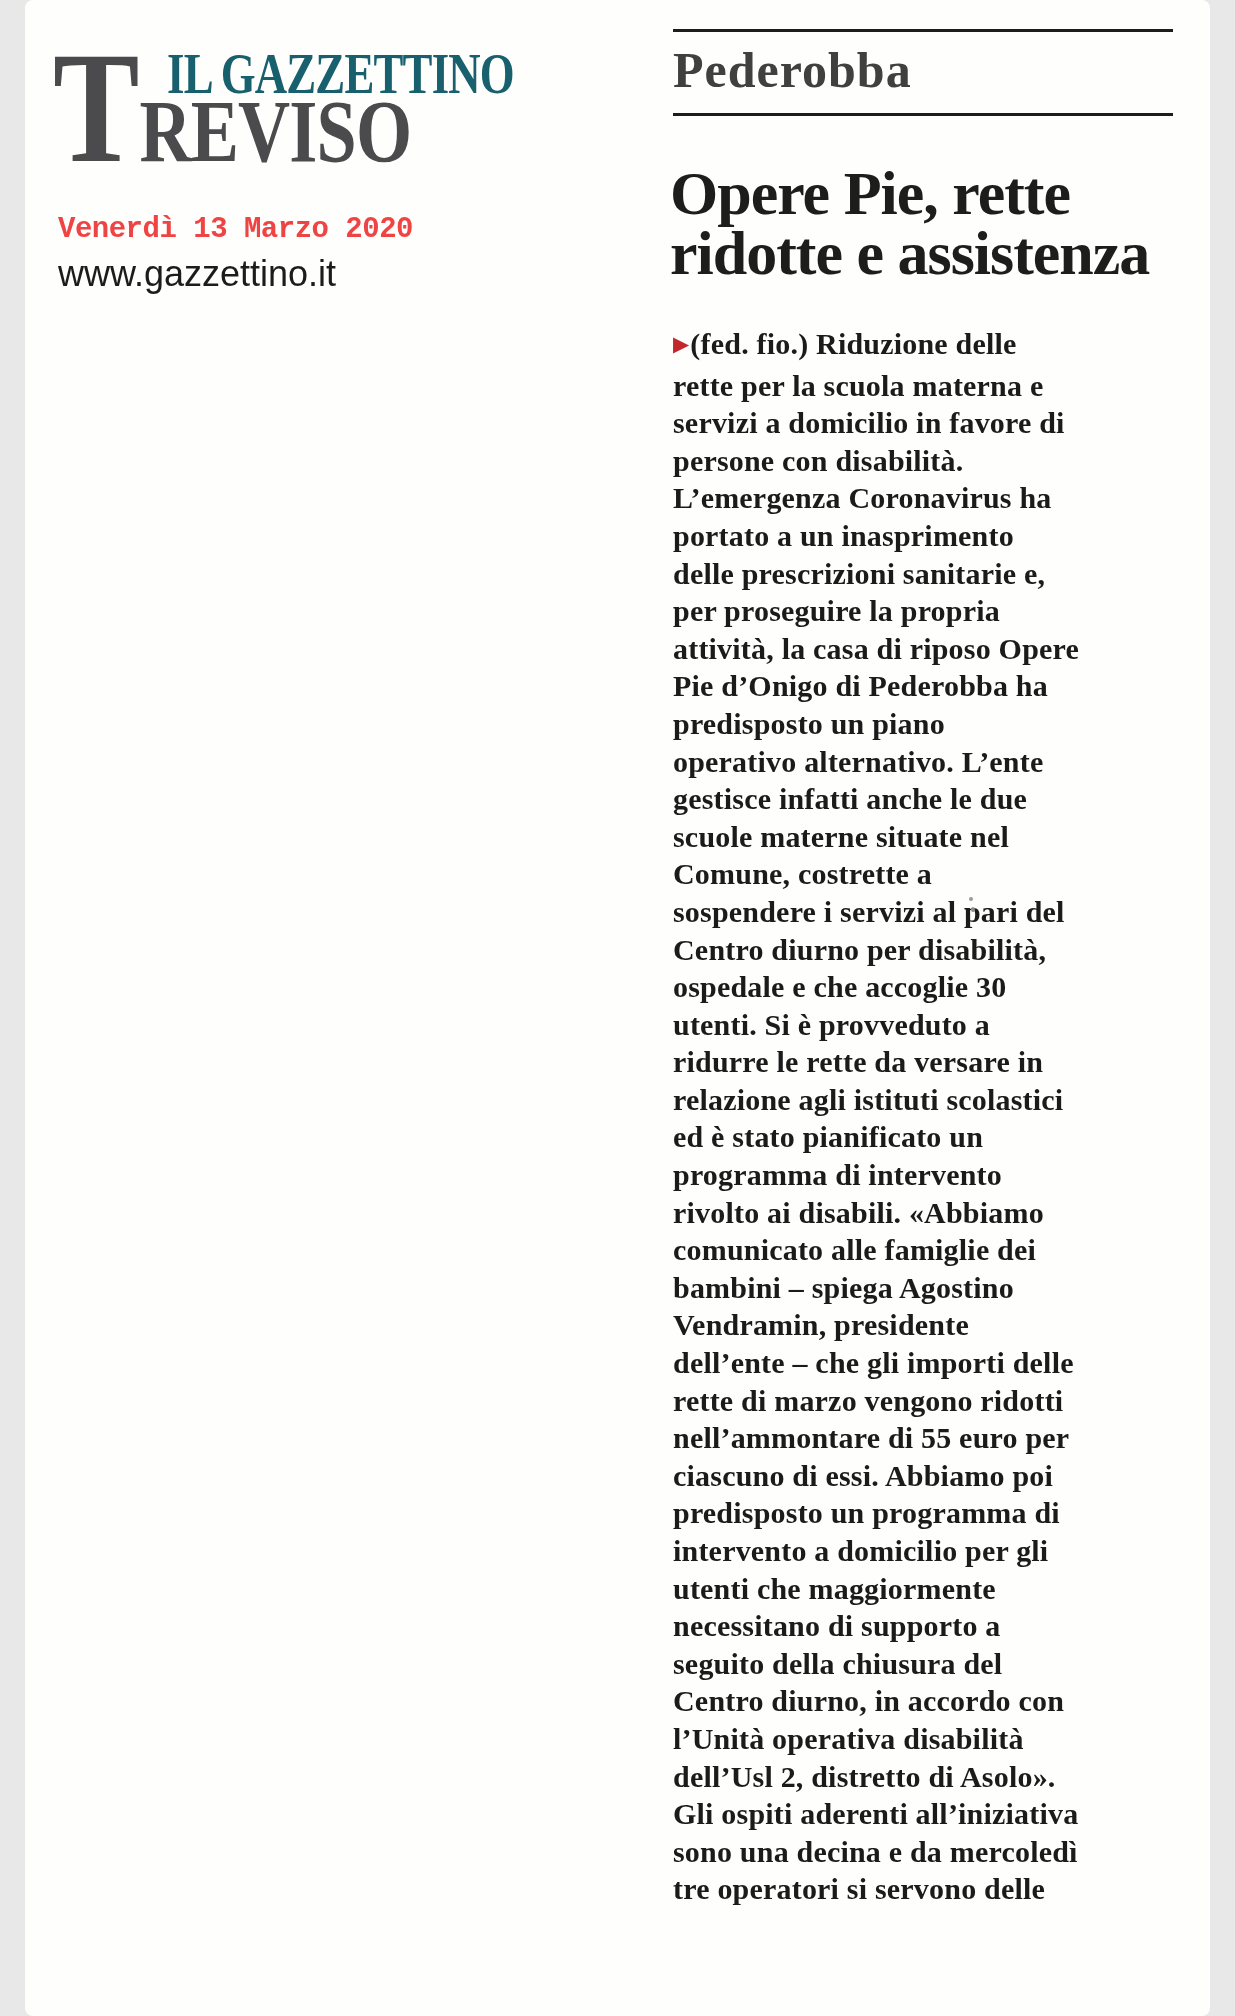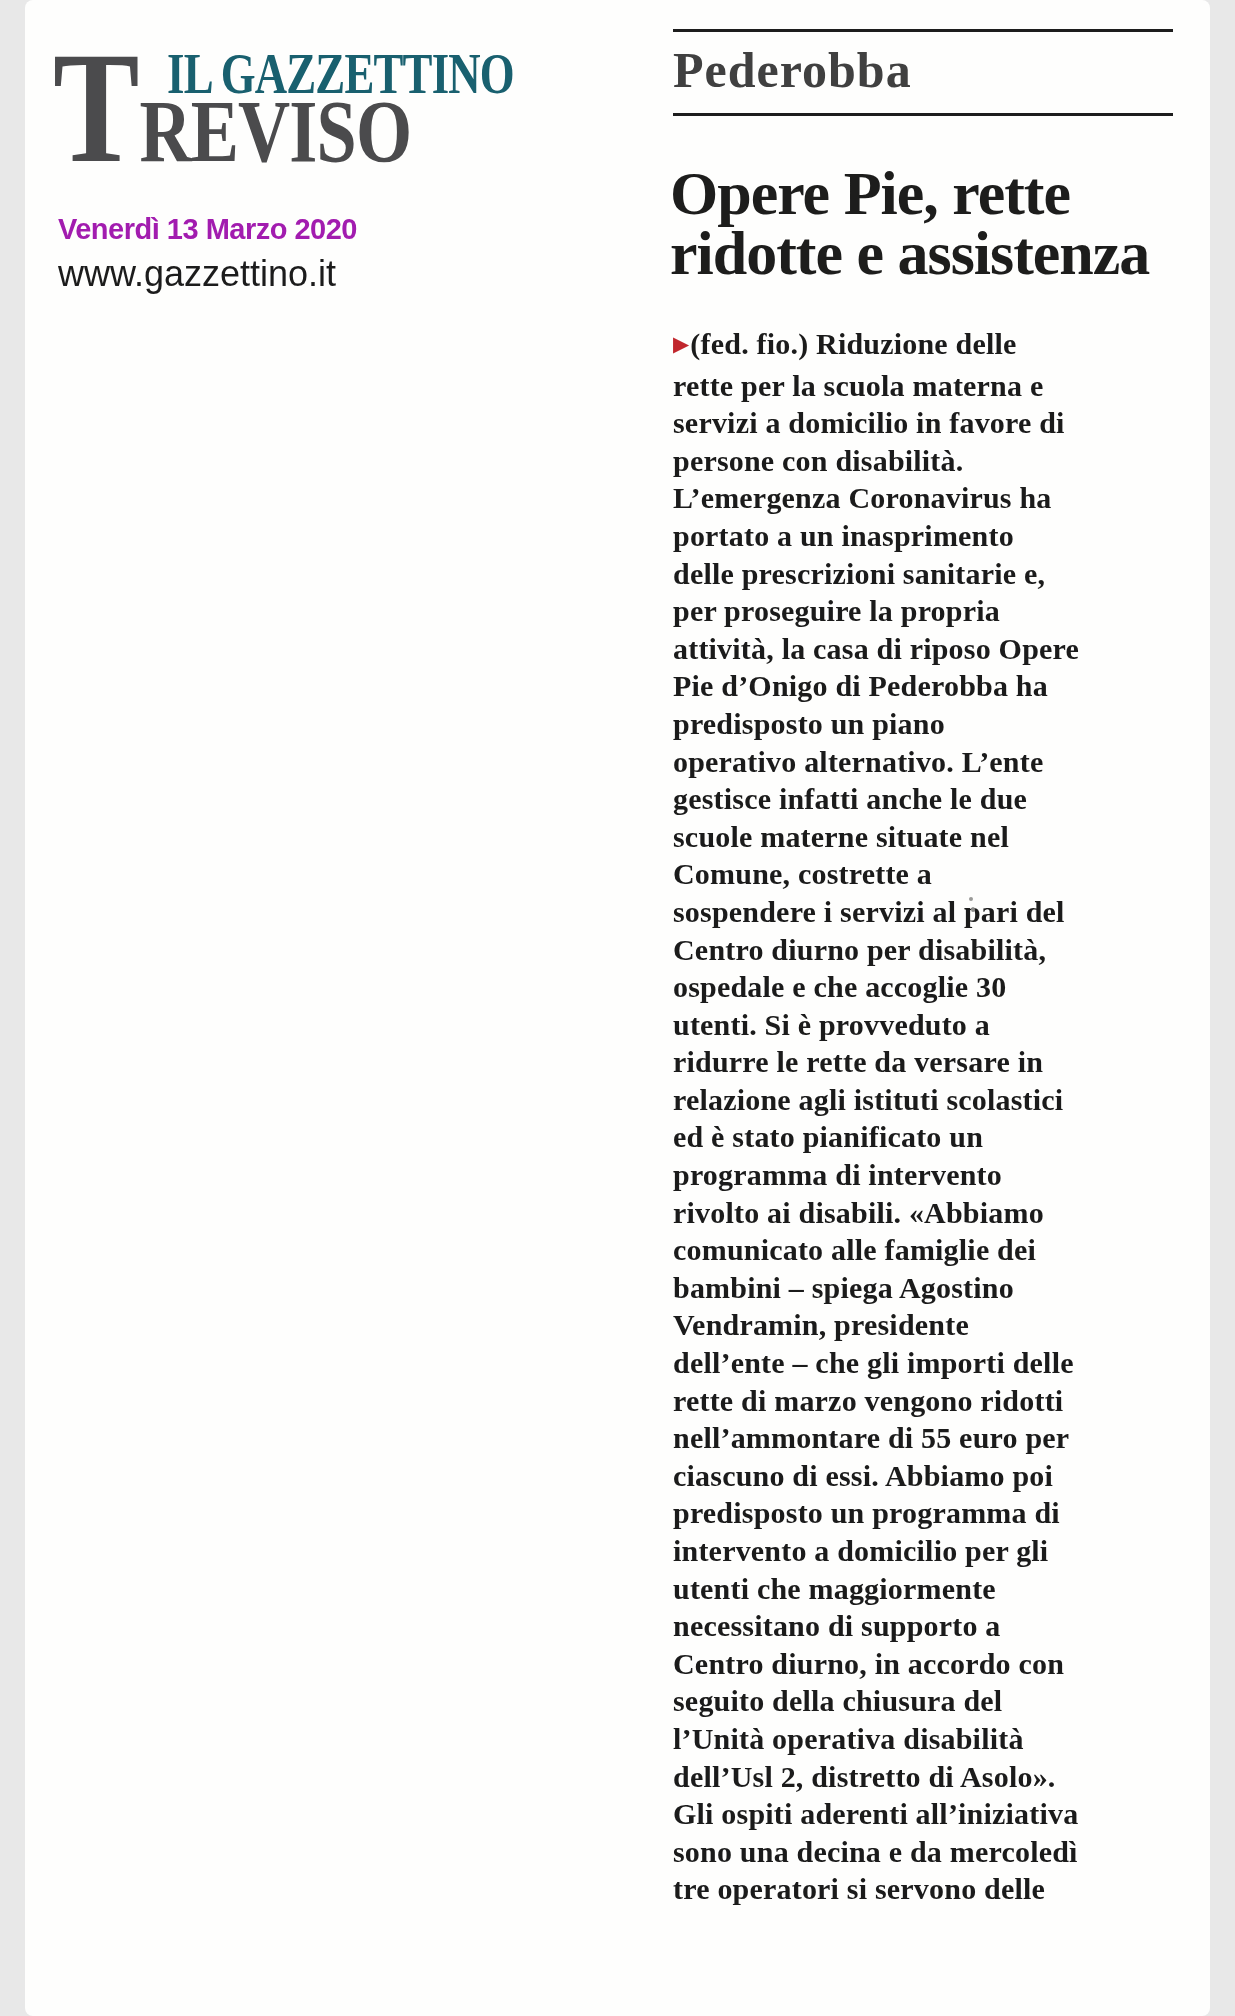--- a/index.html
+++ b/index.html
@@ -29,23 +29,23 @@
     line-height:1;white-space:nowrap;
     color:#4b4b4d;
     font-family:"Liberation Serif", serif;
     font-weight:bold;
     transform:scaleX(0.82);transform-origin:0 0;
   }
   .brand-treviso .brand-t{font-size:158px;}
   .brand-treviso .brand-rest{font-size:88px;letter-spacing:-1px;}
   .masthead-date{
     position:absolute;left:33px;top:215px;
-    font-family:Liberation Sans, sans-serif;
+    font-family:Liberation Mono, monospace;
     font-weight:bold;font-size:29px;line-height:1;
-    letter-spacing:-0.5px;color:#a21caf;
+    letter-spacing:-0.5px;color:#ef4444;
   }
   .masthead-site{
     position:absolute;left:33px;top:256px;
     font-family:"Liberation Sans", sans-serif;
     font-size:36px;line-height:1;color:#1c1c1c;
   }
 
   
   .rule{position:absolute;left:648px;width:500px;background:#1d1d1d;}
   .rule-top{top:29px;height:3px;}
@@ -141,22 +141,22 @@
         <div class="body-line">bambini – spiega Agostino</div>
         <div class="body-line">Vendramin, presidente</div>
         <div class="body-line">dell’ente – che gli importi delle</div>
         <div class="body-line">rette di marzo vengono ridotti</div>
         <div class="body-line">nell’ammontare di 55 euro per</div>
         <div class="body-line">ciascuno di essi. Abbiamo poi</div>
         <div class="body-line">predisposto un programma di</div>
         <div class="body-line">intervento a domicilio per gli</div>
         <div class="body-line">utenti che maggiormente</div>
         <div class="body-line">necessitano di supporto a</div>
+        <div class="body-line">seguito della chiusura del</div>
         <div class="body-line">Centro diurno, in accordo con</div>
-        <div class="body-line">seguito della chiusura del</div>
         <div class="body-line">l’Unità operativa disabilità</div>
         <div class="body-line">dell’Usl 2, distretto di Asolo».</div>
         <div class="body-line">Gli ospiti aderenti all’iniziativa</div>
         <div class="body-line">sono una decina e da mercoledì</div>
         <div class="body-line">tre operatori si servono delle</div>
       </div>
   </article>
 
   <div class="speck speck-1"></div>
   <div class="speck speck-2"></div>

